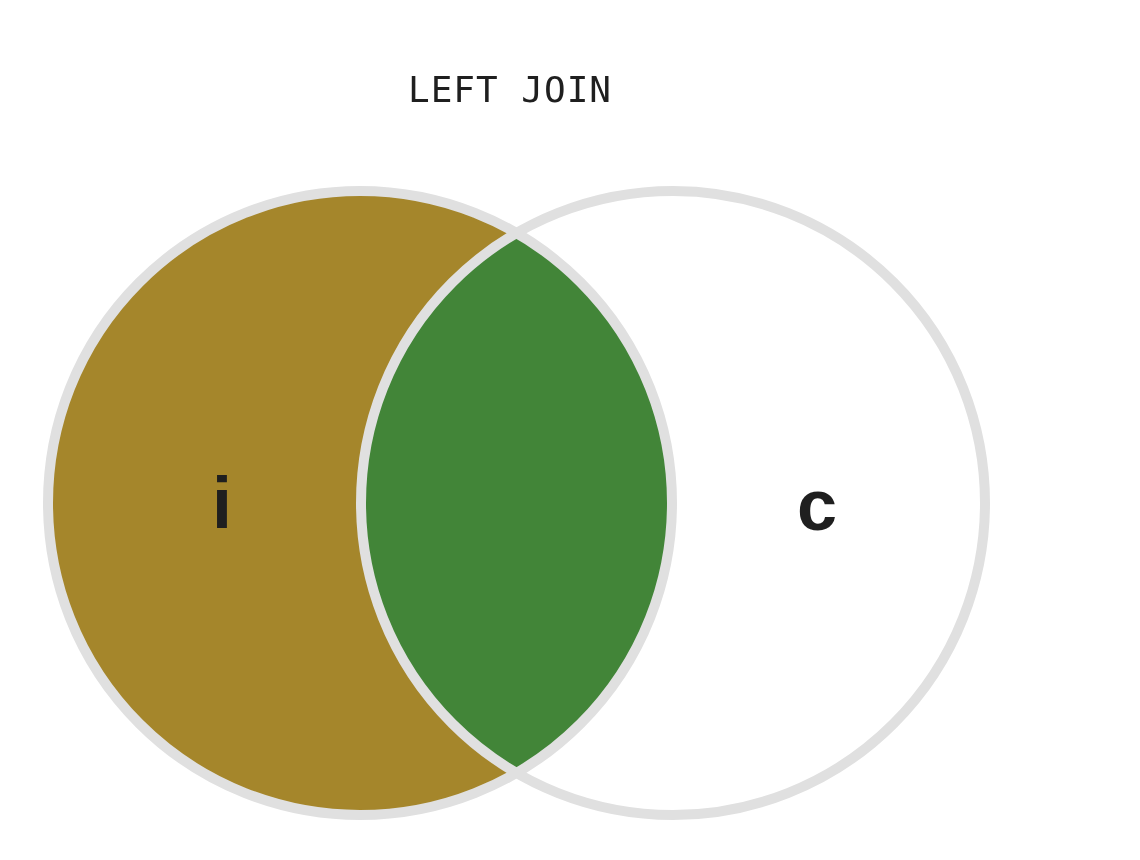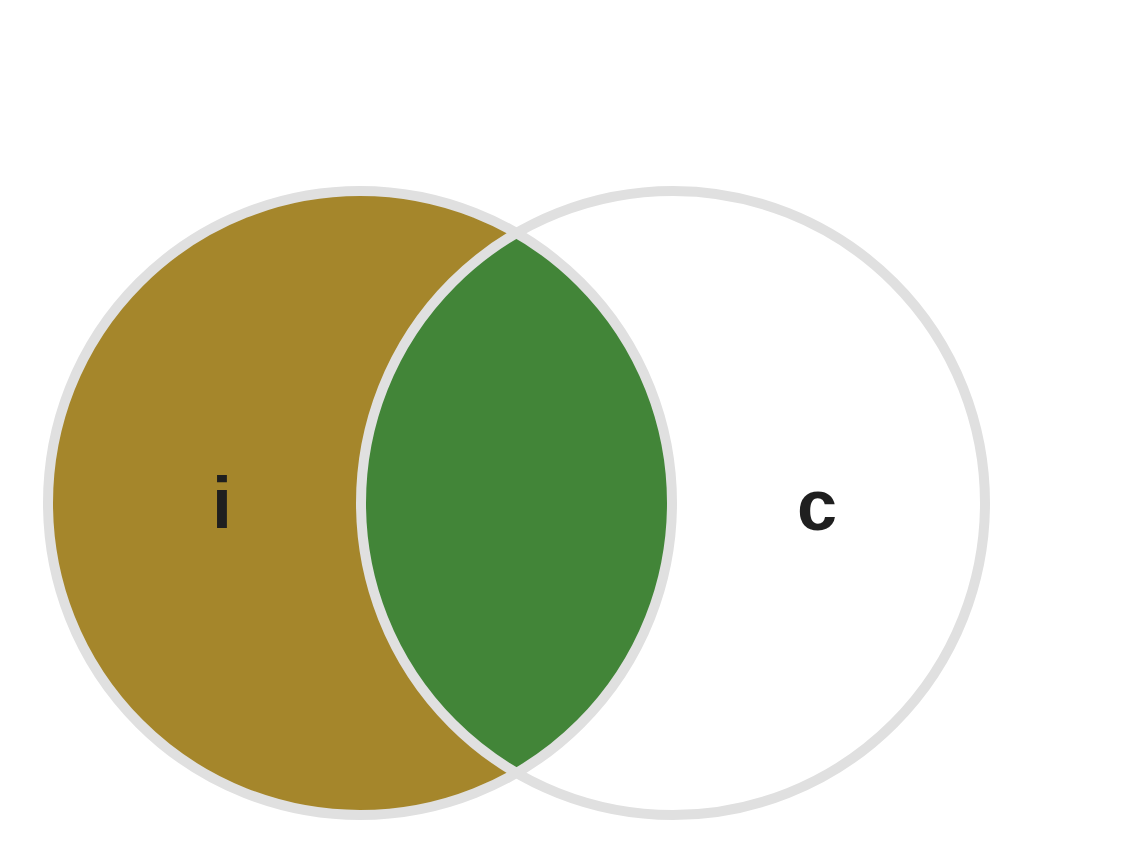--- a/index.html
+++ b/index.html
@@ -47,20 +47,21 @@
     dominant-baseline: central;
     text-anchor: middle;
     user-select: none;
   }
 </style>
 </head>
 <body>
 
 <div id="venn-page" style="background: rgb(255, 255, 255);">
 
+  <div id="diagram-title" style="color: rgb(31, 31, 31);">LEFT JOIN</div>
 
   <svg id="venn-svg" viewBox="0 0 1140 860" xmlns="http://www.w3.org/2000/svg">
 
     <defs>
       <clipPath id="clip-left-circle">
         <circle id="clip-left-c" cx="360" cy="503" r="312"></circle>
       </clipPath>
     </defs>
 
     <circle id="right-circle-fill" cx="673" cy="503" r="312" fill="#ffffff"></circle>

